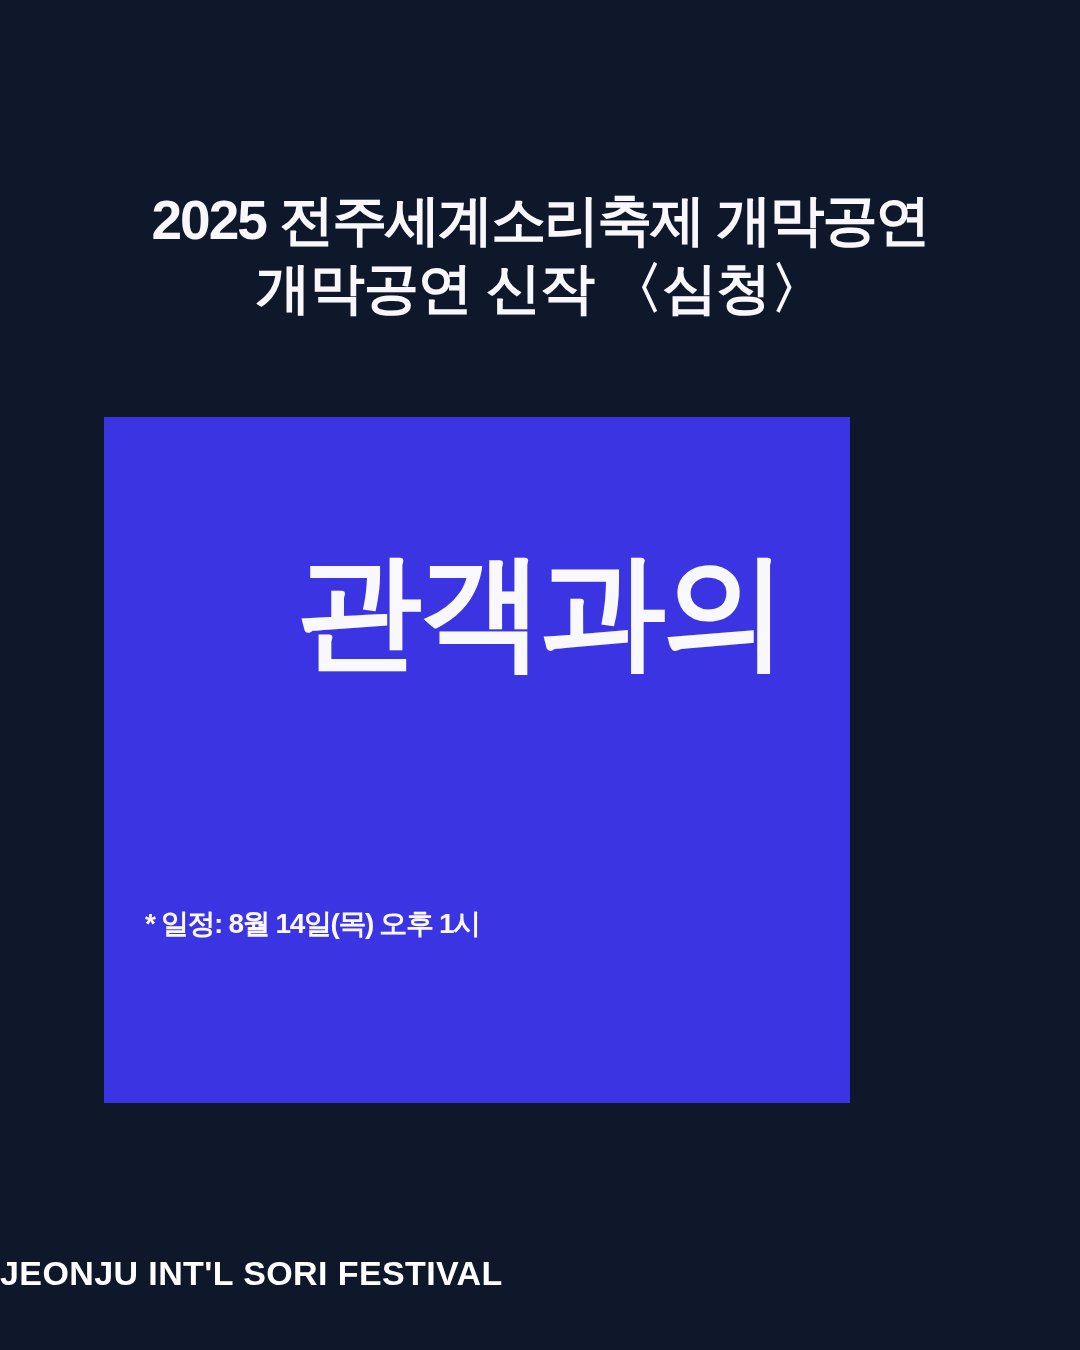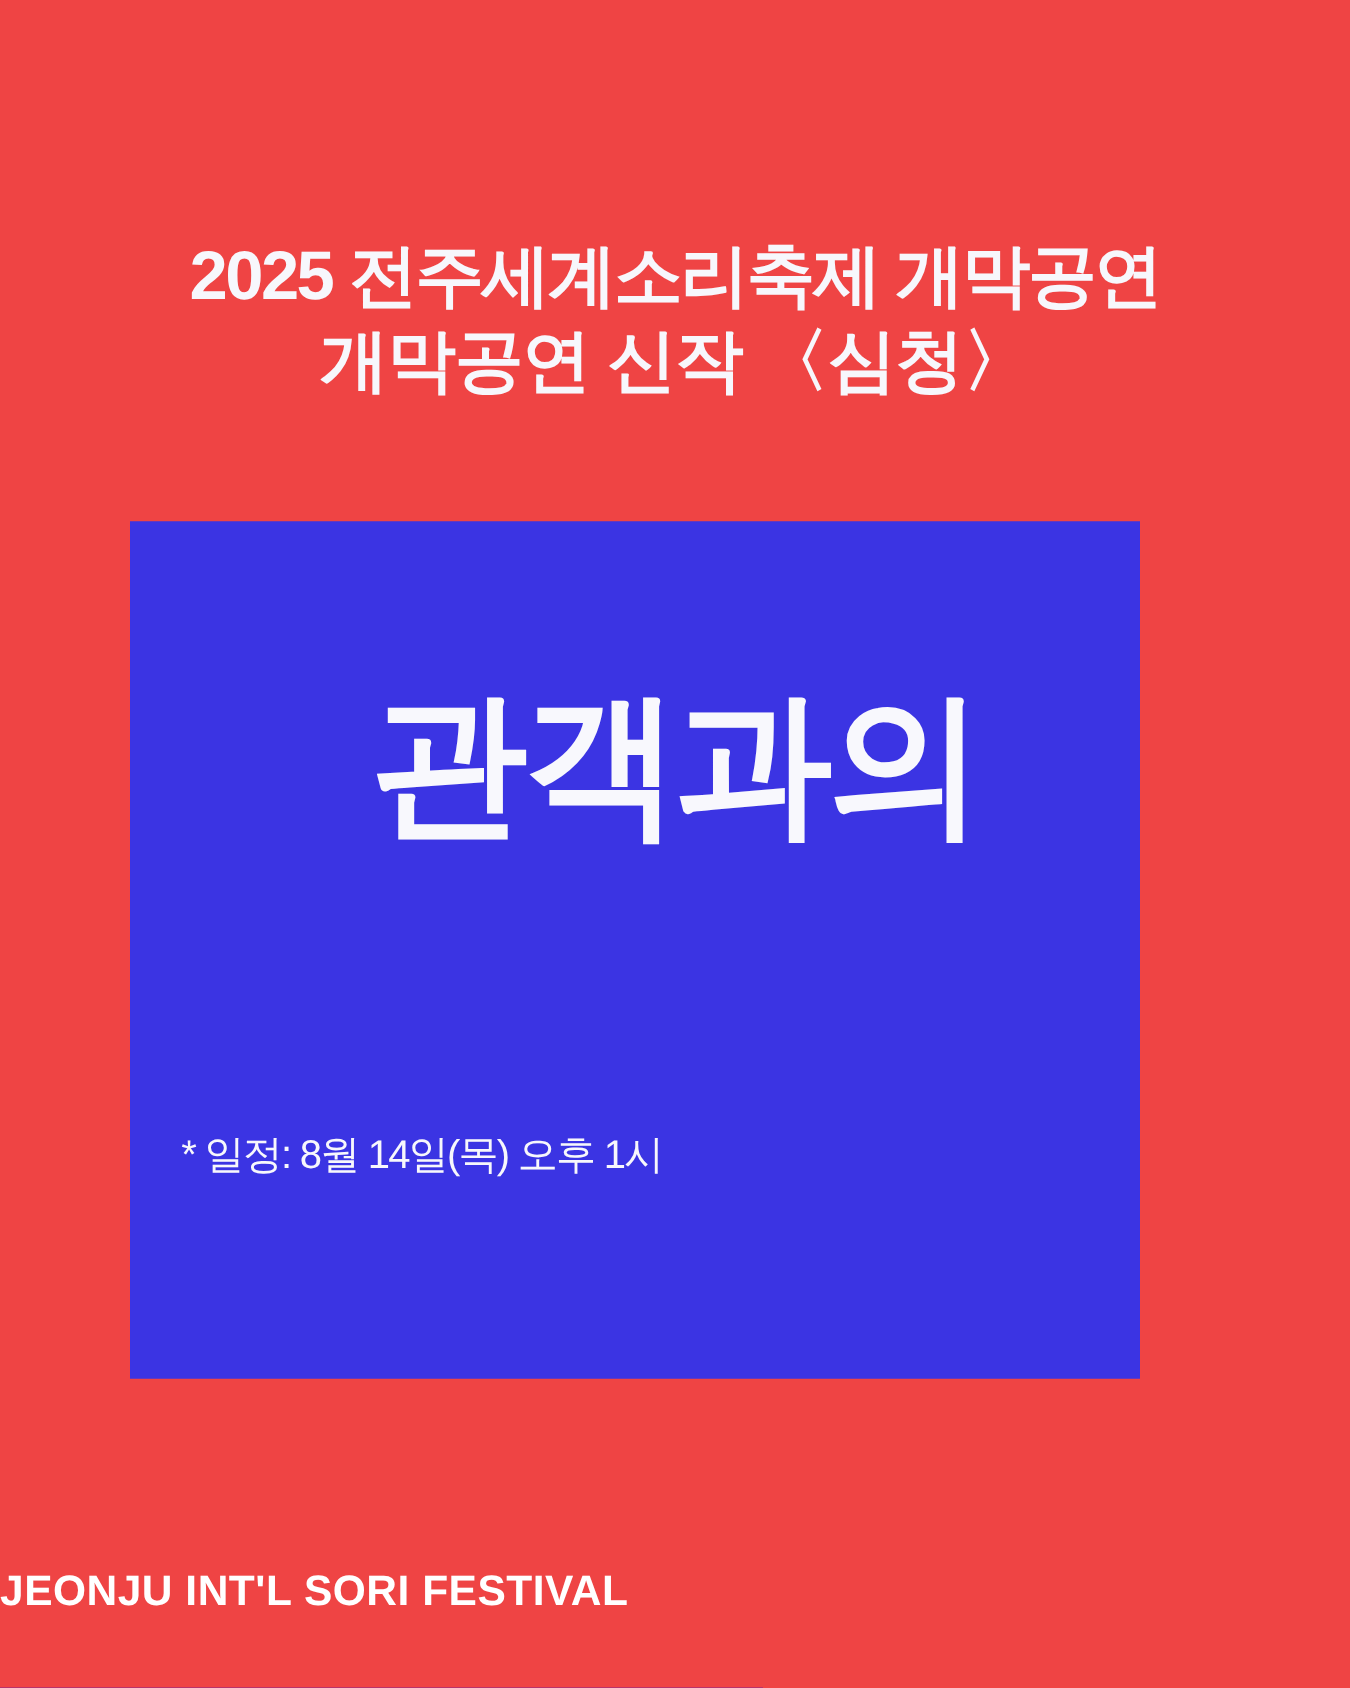--- a/index.html
+++ b/index.html
@@ -13,21 +13,21 @@
     height: 1350px;
     overflow: hidden;
     font-family: "Liberation Sans", "DejaVu Sans", sans-serif;
     background: #1200e0;
   }
 
   .poster {
     position: relative;
     width: 1080px;
     height: 1350px;
-    background: #ef4444;
+    background: #0f172a;
     box-sizing: border-box;
   }
 
   
   .title-block {
     position: absolute;
     top: 186px;
     left: 0;
     width: 1080px;
     text-align: center;
@@ -45,21 +45,21 @@
 
   .title-line.line-2 {
     letter-spacing: -1.0px;
   }
 
   
   .panel {
     position: absolute;
     left: 104px;
     top: 417px;
-    width: 808px;
+    width: 746px;
     height: 686px;
     background: #3b34e3;
   }
 
   .headline {
     position: absolute;
     left: 0;
     top: 110px;
     width: 872px;
     text-align: center;
@@ -79,22 +79,22 @@
     position: absolute;
     left: 41px;
     top: 478px;
     width: 800px;
     text-align: left;
   }
 
   .detail-line {
     display: block;
     color: #f7f7fc;
-    font-weight: 400;
-    font-size: 32px;
+    font-weight: 700;
+    font-size: 28px;
     line-height: 57px;
     letter-spacing: -1.4px;
     white-space: nowrap;
   }
 
   
   .footer {
     position: absolute;
     left: 0;
     top: 1252px;

